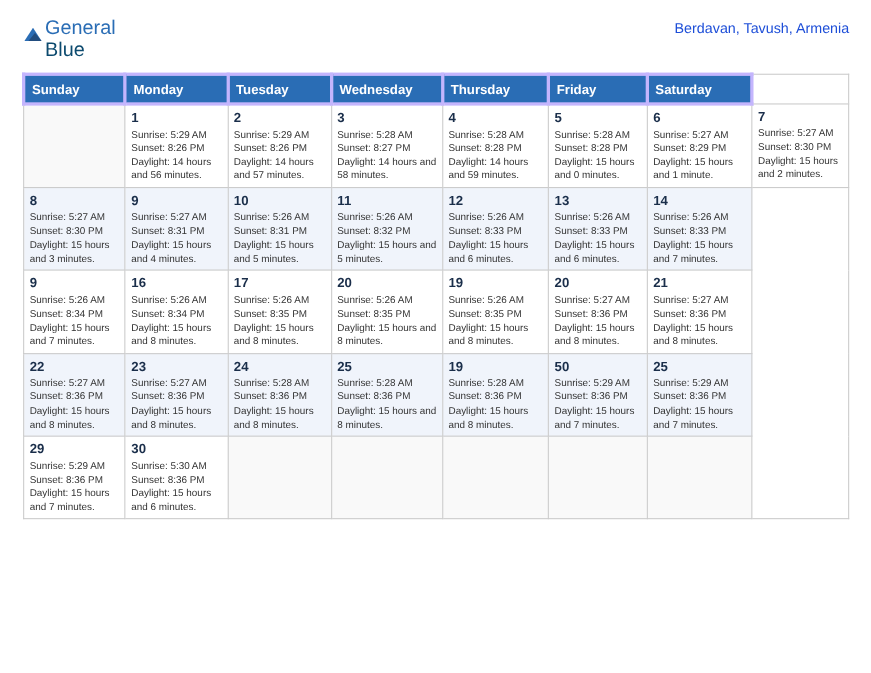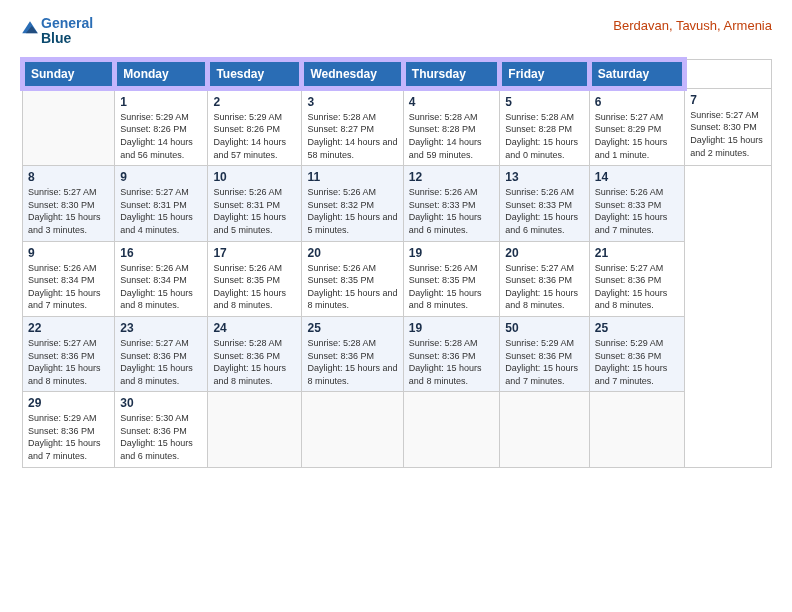--- a/index.html
+++ b/index.html
@@ -21,22 +21,22 @@
       justify-content: space-between;
       align-items: flex-start;
       margin-bottom: 10px;
     }
     .logo {
       display: flex;
       align-items: center;
       gap: 2px;
     }
     .logo-text {
-      font-size: 14px;
-      font-weight: bold;
+      font-size: 18px;
+      font-weight: normal;
       color: #1a2e4a;
       line-height: 1.1;
     }
     .logo-text span {
       color: #2a6db5;
     }
     .logo-icon {
       width: 18px;
       height: 18px;
       margin-left: 1px;
@@ -45,36 +45,36 @@
       text-align: right;
     }
     .month-year {
       font-size: 28px;
       font-weight: bold;
       color: #1a2e4a;
       line-height: 1.1;
     }
     .location {
       font-size: 13px;
-      color: #c2410c;
+      color: #1d4ed8;
       margin-top: 2px;
     }
     .calendar {
       width: 100%;
       border-collapse: collapse;
       border: 1px solid #ccc;
     }
     .calendar th {
       background: #2a6db5;
       color: #fff;
       font-size: 12px;
       font-weight: bold;
       padding: 5px 6px;
       text-align: left;
-      border: 5px solid #c4b5fd;
+      border: 3px solid #c4b5fd;
     }
     .calendar td {
       vertical-align: top;
       border: 1px solid #ccc;
       padding: 4px 5px;
       font-size: 9.5px;
       color: #222;
       width: 113px;
       min-height: 80px;
       background: #fff;

